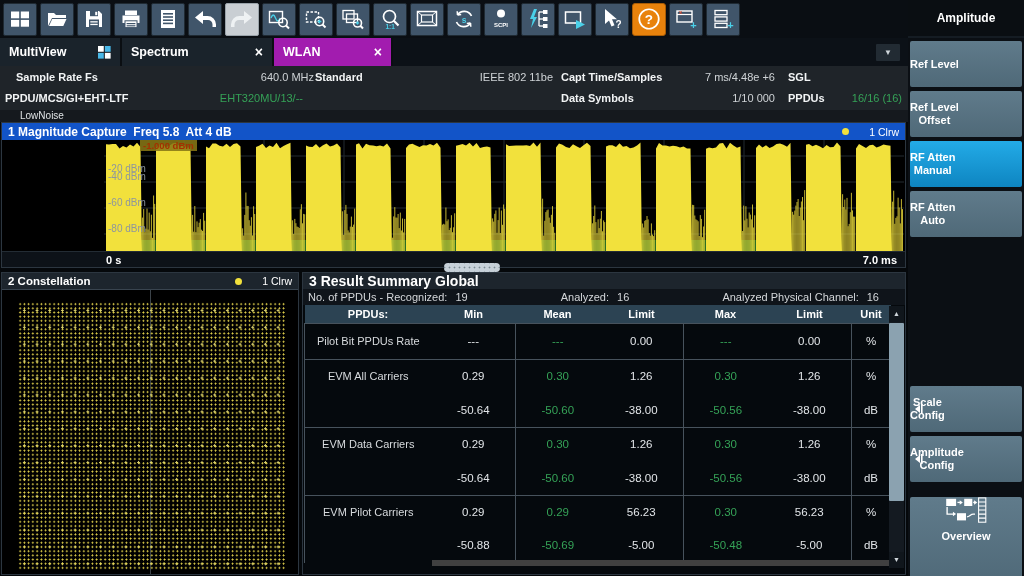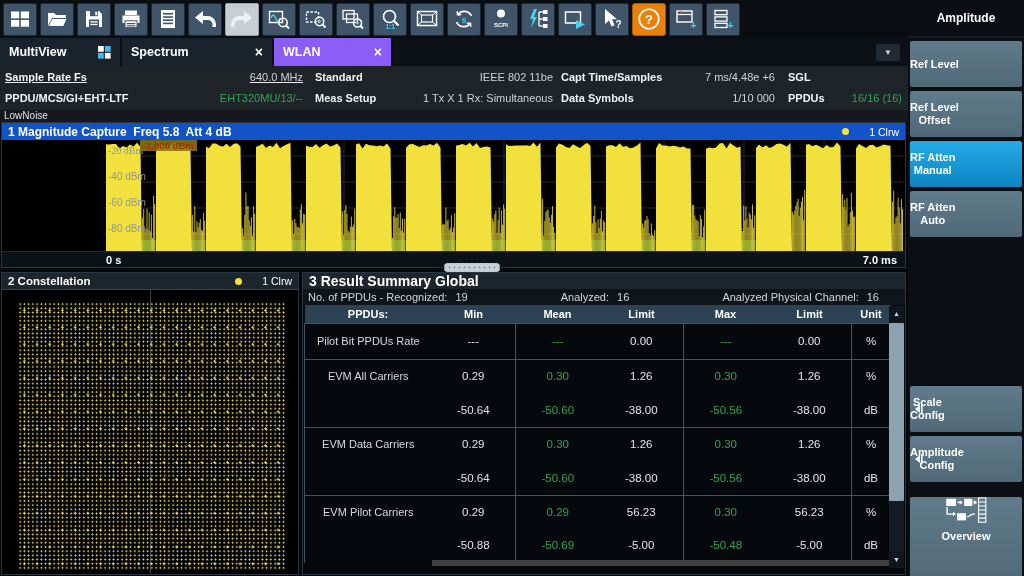--- a/index.html
+++ b/index.html
@@ -19,39 +19,39 @@
   .tbtn.disabled{background:#c9ced3;border-color:#9aa3aa}
   .tbtn.accent{background:#e8820c;border-color:#a85c06;border-radius:3px}
   .ticon{display:flex;align-items:center;justify-content:center}
   #camera-btn{position:absolute;right:8px;top:2px;width:58px;height:33px;background:#40556a;
     border:1px solid #1f2a33;border-radius:2px;display:flex;align-items:center;justify-content:center}
 
   
   #tabbar{position:absolute;left:0;top:38px;width:908px;height:28px;background:#0c1117;display:flex}
   .tab{height:28px;display:flex;align-items:center;padding:0 9px;background:#1a232b;
     border-right:2px solid #0a0e12;color:#fff;font-weight:bold;font-size:12.5px}
-  .tab.active{background:#8b5cf6}
+  .tab.active{background:#a21caf}
   .tab:nth-child(1){width:122px}
   .tab:nth-child(2){width:152px}
   .tab:nth-child(3){width:119px}
   .tab-label{white-space:pre}
   .tab-ico{margin-left:auto;display:flex}
   .tab-close{margin-left:auto;font-size:14px;font-weight:bold;color:#fff;line-height:14px}
   #tab-dropdown{position:absolute;left:876px;top:44px;width:24px;height:17px;background:#222b33;
     color:#cfd6da;font-size:8px;display:flex;align-items:center;justify-content:center;border-radius:1px}
 
   
   #settings{position:absolute;left:0;top:66px;width:908px;height:44px;background:var(--panel)}
   .srow{position:absolute;left:0;width:100%;height:20px}
   .scell{position:absolute;display:flex;justify-content:space-between;font-size:11px;line-height:20px}
   .sl{font-weight:bold;color:#f2f4f5;white-space:pre}
   .sv{color:#cfd3d6;white-space:pre}
   .sv.green{color:var(--green)}
   #lownoise{position:absolute;left:0;top:110px;width:908px;height:12px;background:#15191e;
-    font-size:10px;line-height:12px;padding-left:4px;color:#dfe2e4}
+    font-size:10px;line-height:12px;padding-left:20px;color:#dfe2e4}
 
   
   #win1{position:absolute;left:1px;top:122px;width:905px;height:146px;background:#000;border:1px solid #2c3640}
   .wtitle{position:absolute;left:0;top:0;right:0;display:flex;align-items:center;padding:0 6px;
     font-weight:bold;color:#fff}
   #win1-title{height:17px;background:var(--titleblue);font-size:12px}
   .wtitle .tt{white-space:pre}
   .badge{margin-left:auto;display:flex;align-items:center;gap:20px;font-size:10.5px;font-weight:normal;color:#fff}
   .badge .dot{width:7px;height:7px;border-radius:50%;background:var(--yellow)}
   #mag-plot{position:absolute;left:102px;top:17px;width:800px;height:112px;background:#000}
@@ -359,44 +359,40 @@
         <span class="tab-label">WLAN</span>
         <span class="tab-close">×</span>
       </div>
     </div>
   <div id="tab-dropdown">
     <span>▼</span>
   </div>
 
   <div id="settings">
       <div class="srow" style="top: 1px;">
-        <div class="scell" style="left: 5px; width: 298px; text-decoration: underline;">
+        <div class="scell" style="left: 16px; width: 298px;">
           <span class="sl">Sample Rate Fs</span>
           <span class="sv">640.0 MHz</span>
         </div>
         <div class="scell" style="left: 315px; width: 238px;">
           <span class="sl">Standard</span>
           <span class="sv">IEEE 802 11be</span>
         </div>
         <div class="scell" style="left: 561px; width: 214px;">
           <span class="sl">Capt Time/Samples</span>
           <span class="sv">7 ms/4.48e +6</span>
         </div>
         <div class="scell" style="left: 788px; width: 114px;">
           <span class="sl">SGL</span>
         </div>
       </div>
       <div class="srow" style="top: 22px;">
         <div class="scell" style="left: 5px; width: 298px;">
           <span class="sl">PPDU/MCS/GI+EHT-LTF</span>
           <span class="sv green">EHT320MU/13/--</span>
-        </div>
-        <div class="scell" style="left: 315px; width: 238px;">
-          <span class="sl">Meas Setup</span>
-          <span class="sv">1 Tx X 1 Rx: Simultaneous</span>
         </div>
         <div class="scell" style="left: 561px; width: 214px;">
           <span class="sl">Data Symbols</span>
           <span class="sv">1/10 000</span>
         </div>
         <div class="scell" style="left: 788px; width: 114px;">
           <span class="sl">PPDUs</span>
           <span class="sv green">16/16 (16)</span>
         </div>
       </div>
@@ -441,21 +437,21 @@
             <path d="M402 112L402 4.3L405.0 6.0L408.5 5.8L412.0 5.4L415.5 5.6L419.0 5.4L422.5 5.2L426.0 6.0L429.5 2.6L433.0 6.7L436.5 2.5L438 112Z" fill="#f2e13c"></path>
             <path d="M452 112L452 7.5L455.0 3.6L458.5 4.7L462.0 6.9L465.5 8.1L469.0 4.2L472.5 6.2L476.0 7.9L479.5 5.3L483.0 2.8L486.5 5.9L488 112Z" fill="#f2e13c"></path>
             <path d="M502 112L502 6.5L505.0 5.2L508.5 5.3L512.0 7.0L515.5 3.2L519.0 6.8L522.5 6.1L526.0 8.2L529.5 7.5L533.0 5.4L536.5 2.5L538 112Z" fill="#f2e13c"></path>
             <path d="M552 112L552 8.6L555.0 2.9L558.5 5.6L562.0 5.4L565.5 6.6L569.0 5.8L572.5 6.2L576.0 7.6L579.5 6.5L583.0 8.4L586.5 8.4L588 112Z" fill="#f2e13c"></path>
             <path d="M602 112L602 8.8L605.0 7.4L608.5 8.2L612.0 7.4L615.5 3.5L619.0 3.0L622.5 8.5L626.0 2.7L629.5 5.4L633.0 7.7L636.5 6.6L638 112Z" fill="#f2e13c"></path>
             <path d="M652 112L652 7.9L655.0 4.5L658.5 7.5L662.0 5.2L665.5 8.0L669.0 6.4L672.5 4.0L676.0 3.4L679.5 4.7L683.0 6.8L686.5 2.8L688 112Z" fill="#f2e13c"></path>
             <path d="M702 112L702 4.7L705.0 3.9L708.5 6.2L712.0 4.7L715.5 6.3L719.0 8.3L722.5 5.0L726.0 7.3L729.5 6.9L733.0 2.6L736.5 6.6L738 112Z" fill="#f2e13c"></path>
             <path d="M752 112L752 8.4L755.0 4.0L758.5 6.1L762.0 7.9L765.5 5.3L769.0 4.8L772.5 7.6L776.0 6.3L779.5 4.4L783.0 5.3L786.5 5.7L788 112Z" fill="#f2e13c"></path>
           </svg>
         </div>
-    <span class="ytick" style="top: 5px; font-family: Liberation Serif, serif;">-20 dBm</span>
+    <span class="ytick" style="top: 23px;">-20 dBm</span>
         <span class="ytick" style="top: 31px;">-40 dBm</span>
         <span class="ytick" style="top: 57px;">-60 dBm</span>
         <span class="ytick" style="top: 83px;">-80 dBm</span>
       </div>
     <div id="mag-xaxis">
       <span>0 s</span>
       <span>7.0 ms</span>
     </div>
   </div>
 

